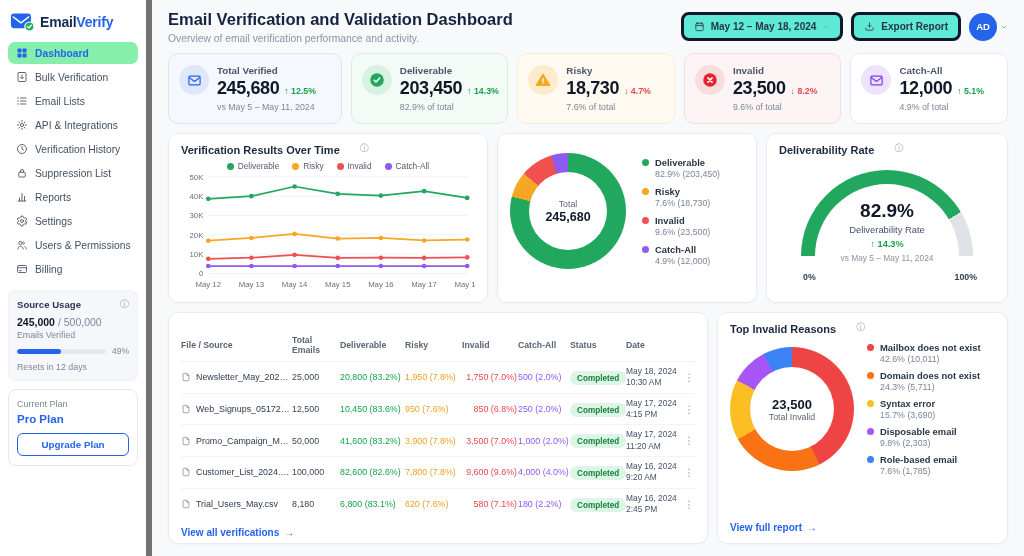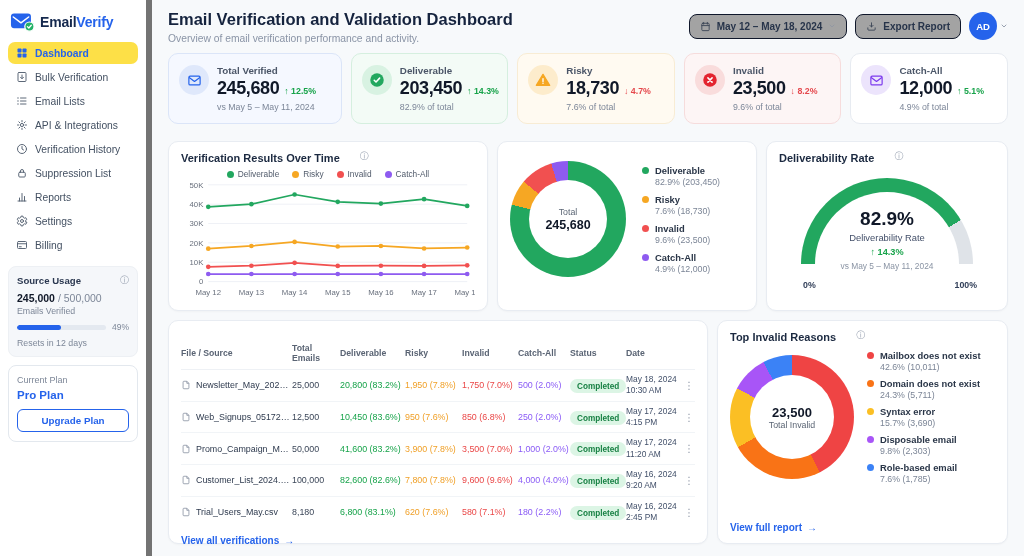--- a/index.html
+++ b/index.html
@@ -7,21 +7,21 @@
   body { display:flex; font-family:"Liberation Sans", sans-serif; background:#f7f9fb; color:#1b2940; }
 
   
   .sidebar { width:152px; min-width:152px; background:#fff; border-right:6px solid #737373; padding:10px 8px 8px; display:flex; flex-direction:column; }
   .logo { display:flex; align-items:center; gap:5px; padding:2px 2px 10px; }
   .logo-text { font-size:14px; font-weight:bold; letter-spacing:-0.2px; }
   .logo-a { color:#15294e; } .logo-b { color:#2563eb; }
   .nav-item { display:flex; align-items:center; gap:7px; padding:5px 8px; border-radius:7px; font-size:10.3px; color:#435062; cursor:pointer; margin-bottom:2px; white-space:nowrap; }
   .nav-item .nav-ic { display:flex; color:#5c6878; }
   .nav-item .nav-ic svg { width:12px; height:12px; stroke:currentColor; fill:none; stroke-width:2; stroke-linecap:round; stroke-linejoin:round; }
-  .nav-item.active { background:#fde047; color:#2563eb; font-weight:bold; }
+  .nav-item.active { background:#86efac; color:#2563eb; font-weight:bold; }
   .nav-item.active .nav-ic { color:#2563eb; }
   .usage-card { background:#f5f7fa; border:1px solid #edf0f4; border-radius:8px; padding:8px; margin-top:8px; }
   .usage-head { display:flex; justify-content:space-between; align-items:center; }
   .usage-title { font-size:9.6px; font-weight:bold; color:#2b3850; }
   .info { color:#9aa3b2; font-size:9px; line-height:1; }
   .usage-nums { margin-top:6px; font-size:10.5px; }
   .u-strong { font-weight:bold; color:#101828; }
   .u-weak { color:#7d8798; }
   .usage-cap { font-size:8.8px; color:#7d8798; margin-top:2px; }
   .usage-bar-row { display:flex; align-items:center; gap:6px; margin-top:6px; }
@@ -33,28 +33,28 @@
   .plan-cap { font-size:9px; color:#7d8798; }
   .plan-name { font-size:11.5px; font-weight:bold; color:#2563eb; margin-top:4px; }
   .upgrade-btn { display:block; width:100%; border:1px solid #2563eb; color:#2563eb; background:#fff; border-radius:6px; padding:5px 0; font-size:9.8px; font-weight:bold; margin-top:8px; cursor:pointer; font-family:inherit; }
 
   
   .main { flex:1; min-width:0; padding:10px 16px 12px; display:flex; flex-direction:column; }
   .topbar { display:flex; justify-content:space-between; align-items:flex-start; margin-bottom:9px; }
   .page-title { font-size:16.5px; font-weight:bold; color:#15233e; }
   .page-sub { font-size:10.3px; color:#8a94a6; margin-top:4px; }
   .top-actions { display:flex; gap:8px; align-items:center; margin-top:2px; }
-  .btn { display:flex; align-items:center; gap:6px; background:#a3a3a3; border:1px solid #0f172a; border-radius:8px; padding:6px 10px; font-size:10px; font-weight:bold; color:#27344a; cursor:pointer; font-family:inherit; }
+  .btn { display:flex; align-items:center; gap:6px; background:#5eead4; border:3px solid #0f172a; border-radius:8px; padding:6px 10px; font-size:10px; font-weight:bold; color:#27344a; cursor:pointer; font-family:inherit; }
   .btn svg { width:11px; height:11px; stroke:#3c4656; fill:none; stroke-width:2; stroke-linecap:round; stroke-linejoin:round; }
   .chev svg { width:8px; height:8px; stroke:#8a93a3; }
   .avatar-wrap { display:flex; align-items:center; gap:3px; cursor:pointer; }
   .avatar { width:28px; height:28px; border-radius:50%; background:#2563eb; color:#fff; display:flex; align-items:center; justify-content:center; font-size:9.5px; font-weight:bold; }
 
   
-  .stats { display:flex; gap:9px; margin-bottom:17px; }
+  .stats { display:flex; gap:9px; margin-bottom:9px; }
   .stat { flex:1; min-width:0; border:1px solid; border-radius:10px; padding:11px 10px; display:flex; gap:8px; }
   .stat.wide { flex:1.12; }
   .s-blue  { background:#f5f8ff; border-color:#dbe5f8; }
   .s-green { background:#f3fbf6; border-color:#d5efdf; }
   .s-orange{ background:#fffaf1; border-color:#f8ecd4; }
   .s-red   { background:#fdf5f5; border-color:#f6dcdc; }
   .s-white { background:#ffffff; border-color:#e7ebf1; }
   .stat-ic { width:30px; height:30px; border-radius:50%; display:flex; align-items:center; justify-content:center; flex-shrink:0; }
   .ic-blue { background:#dfe8fb; } .ic-green { background:#d8f2e2; } .ic-orange { background:#fdeccc; } .ic-red { background:#f9dcdc; } .ic-purple { background:#ece4fc; }
   .stat-body { min-width:0; }
@@ -103,21 +103,21 @@
 
   
   .bottom { display:flex; gap:9px; flex:1; min-height:0; }
   .table-card { width:540px; padding:10px 12px; display:flex; flex-direction:column; }
   .tgrid { display:grid; grid-template-columns:110px 47px 64px 56px 55px 51px 55px 57px 10px; column-gap:1px; align-items:center; }
   .thead { padding:7px 0 6px; border-bottom:1px solid #eef1f5; font-size:8.7px; font-weight:bold; color:#5a6474; margin-top:5px; }
   .trow { padding:4px 0; border-bottom:1px solid #f1f4f7; font-size:8.9px; color:#3c4759; }
   .file-cell { display:flex; align-items:center; gap:5px; color:#2e3a4e; min-width:0; }
   .file-cell svg { width:10px; height:10px; stroke:#8d95a5; fill:none; stroke-width:2; flex-shrink:0; }
   .file-name { white-space:nowrap; overflow:hidden; text-overflow:ellipsis; }
-  .c-green { color:#17a34a; } .c-orange { color:#f0a028; } .c-red { color:#ea4747; } .c-purple { color:#8b5cf6; }
+  .c-green { color:#17a34a; } .c-orange { color:#f0a028; } .c-red { color:#ea4747;text-align:right; } .c-purple { color:#8b5cf6; }
   .badge { background:#dcf5e5; color:#178043; border-radius:9px; padding:2.5px 7px; font-size:8.2px; font-weight:bold; width:fit-content; }
   .date-cell { line-height:1.35; font-size:8.4px; color:#42506a; }
   .kebab { color:#8d95a5; font-size:10px; cursor:pointer; text-align:center; }
   .card-link { color:#2563eb; font-size:10px; font-weight:bold; margin-top:auto; padding-top:8px; cursor:pointer; display:flex; gap:5px; align-items:center; width:fit-content; }
 
   .reasons-card { flex:1; min-width:0; padding:10px 12px; display:flex; flex-direction:column; }
   .reasons-body { display:flex; gap:13px; align-items:center; margin-top:7px; }
   .donut2 { width:124px; height:124px; border-radius:50%; position:relative; flex-shrink:0; }
   .donut2 .hole { inset:20px; }
   .donut2 .hole-val { font-size:13px; }
@@ -208,20 +208,30 @@
       <span>Reports</span>
     </div>
     <div class="nav-item">
       <span class="nav-ic">
           <svg viewBox="0 0 24 24">
             <circle cx="12" cy="12" r="3"></circle>
             <path d="M19.4 13.5a7.6 7.6 0 0 0 0-3l2.1-1.6-2-3.5-2.5 1a7.6 7.6 0 0 0-2.6-1.5L14 2.3h-4l-.4 2.6A7.6 7.6 0 0 0 7 6.4l-2.5-1-2 3.5 2.1 1.6a7.6 7.6 0 0 0 0 3l-2.1 1.6 2 3.5 2.5-1a7.6 7.6 0 0 0 2.6 1.5l.4 2.6h4l.4-2.6a7.6 7.6 0 0 0 2.6-1.5l2.5 1 2-3.5z"></path>
           </svg>
         </span>
       <span>Settings</span>
+    </div>
+    <div class="nav-item">
+      <span class="nav-ic">
+          <svg viewBox="0 0 24 24">
+            <circle cx="9" cy="8" r="3.4"></circle>
+            <path d="M3.5 20c0-3.1 2.5-5.2 5.5-5.2s5.5 2.1 5.5 5.2"></path>
+            <path d="M15.5 5.4a3.4 3.4 0 0 1 0 5.2M17.5 15.2c2 .8 3 2.5 3 4.8"></path>
+          </svg>
+        </span>
+      <span>Users &amp; Permissions</span>
     </div>
     <div class="nav-item">
       <span class="nav-ic">
           <svg viewBox="0 0 24 24">
             <rect x="3" y="5" width="18" height="14" rx="2"></rect>
             <path d="M3 9.5h18M6.5 15.5h4"></path>
           </svg>
         </span>
       <span>Billing</span>
     </div>

